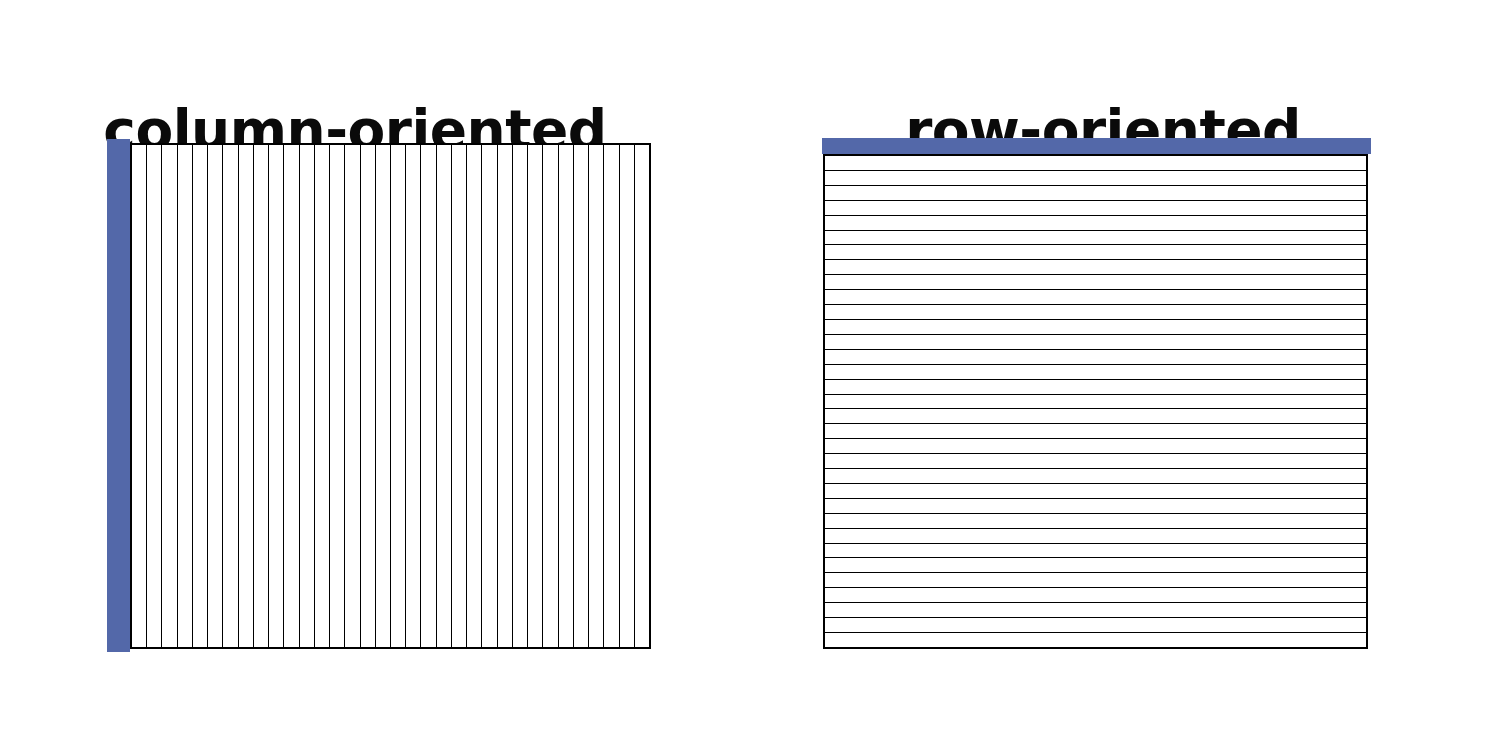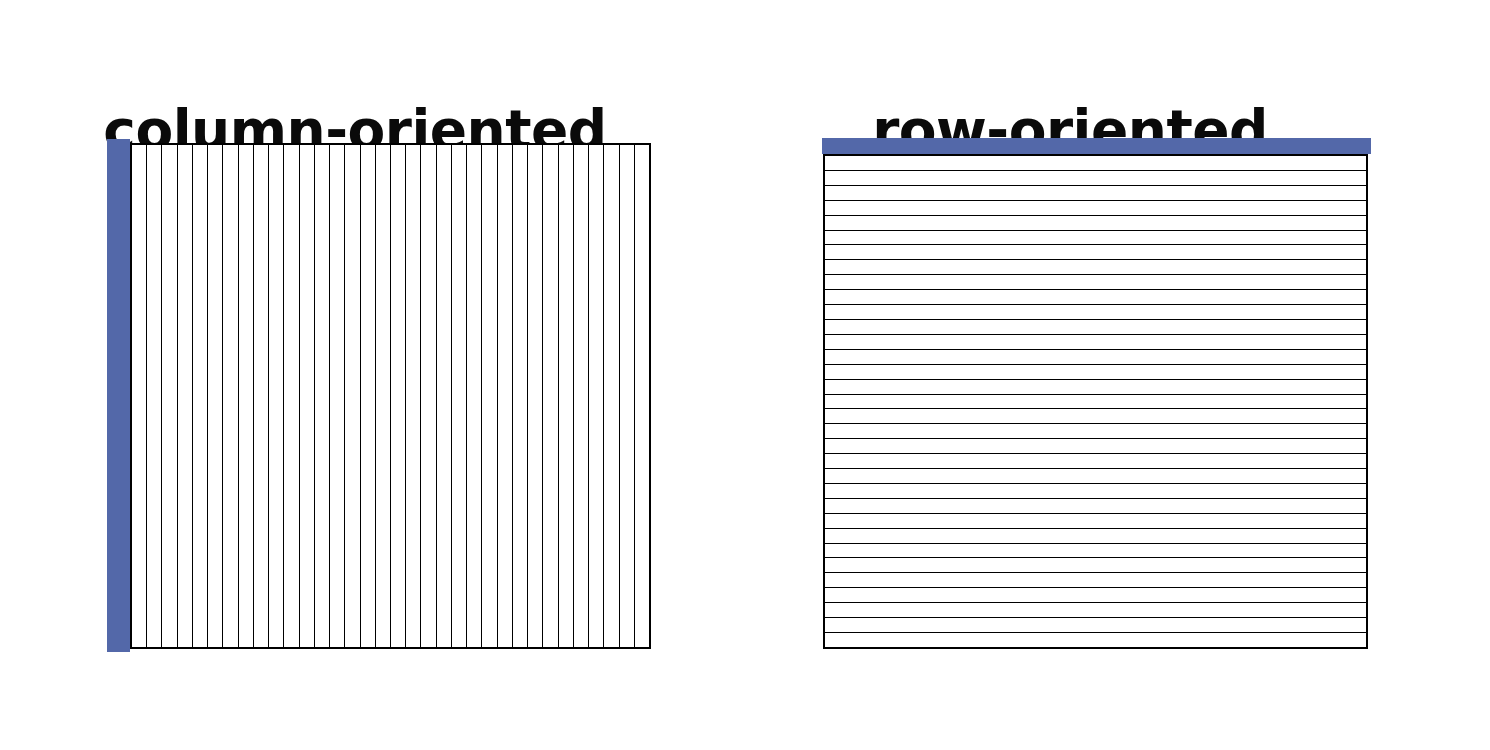--- a/index.html
+++ b/index.html
@@ -24,21 +24,21 @@
     top: 56px;
     font-size: 55px;
     line-height: 1.05;
     letter-spacing: -0.5px;
     color: #0a0a0a;
     text-align: center;
     white-space: nowrap;
   }
   .title .bold { font-weight: 700; }
   #title-left  { left: 83px;  width: 544px; }
-  #title-right { left: 798px; width: 544px; }
+  #title-right { left: 831px; width: 544px; }
 
   .diagram {
     position: absolute;
   }
   #diagram-left  { left: 107px; top: 139px; width: 544px; height: 513px; }
   #diagram-right { left: 822px; top: 138px; width: 549px; height: 511px; }
 
   .highlight-bar {
     position: absolute;
     background: var(--accent);

